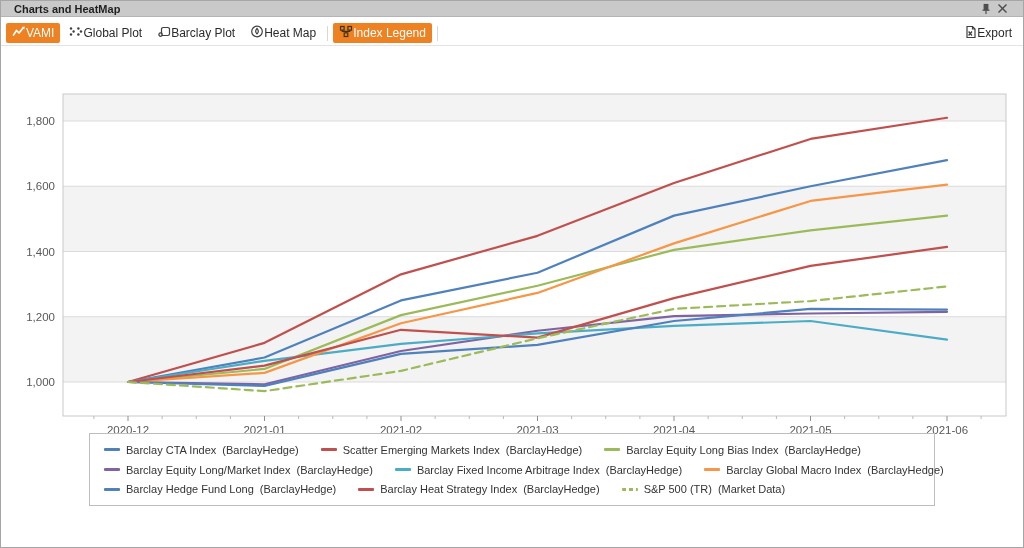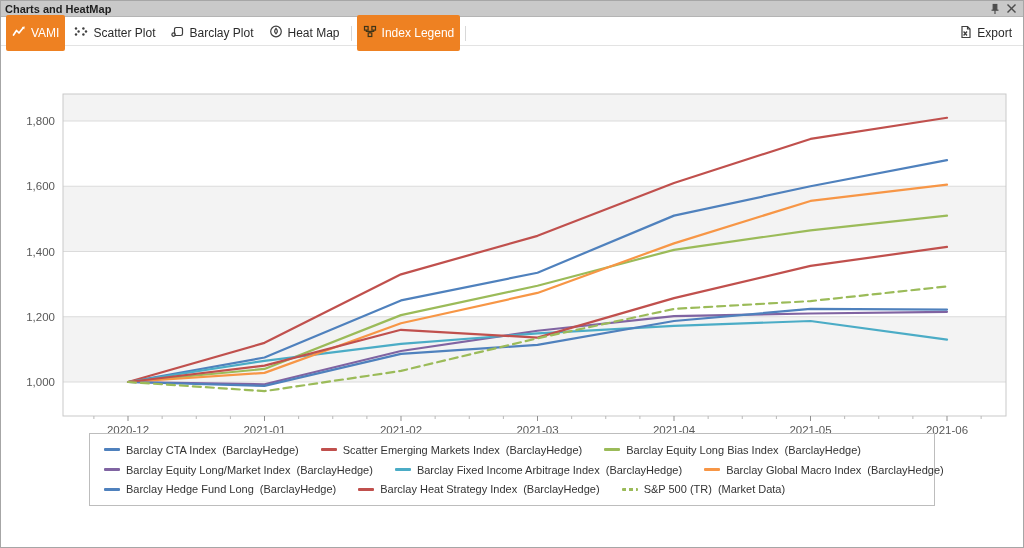--- a/index.html
+++ b/index.html
@@ -4,32 +4,32 @@
 <style>
   html,body{margin:0;padding:0;background:#e9e9e9;}
   .window{
     position:relative;width:1024px;height:548px;box-sizing:border-box;
     background:#fff;border:1px solid #a6a6a6;overflow:hidden;
     font-family:"Liberation Sans","DejaVu Sans",sans-serif;
   }
   .titlebar{
     position:absolute;top:0;left:0;right:0;height:16px;background:#c9c9c9;
     border-bottom:1px solid #b4b4b4;display:flex;align-items:center;
-    padding:0 4px;box-sizing:border-box;z-index:3;
+    padding:0 13px;box-sizing:border-box;z-index:3;
   }
   .titlebar .title{font-size:11px;font-weight:bold;color:#1f1f1f;}
   .titlebar .spacer{flex:1;}
   .tb-ico{display:inline-flex;align-items:center;justify-content:center;width:16px;height:16px;cursor:pointer;}
   .toolbar{
     position:absolute;top:20px;left:0;right:0;height:25px;background:#ffffff;
     border-bottom:1px solid #e3e3e3;display:flex;align-items:center;
     padding:0 5px;box-sizing:border-box;gap:3px;z-index:3;
   }
   .tbtn{
-    display:inline-flex;align-items:center;gap:5px;height:36px;padding:0 6px;
+    display:inline-flex;align-items:center;height:20px;padding:0 6px;
     font-size:12px;color:#2b2b2b;border-radius:2px;cursor:pointer;white-space:nowrap;
   }
   .tbtn.active{color:#ffffff;}
   .tsep{width:1px;height:15px;background:#d8d8d8;margin:0 2px;}
   .export{margin-left:auto;}
   .chartsvg{position:absolute;left:0;top:0;width:1024px;height:548px;z-index:1;}
   .chartsvg text{font-family:"Liberation Sans","DejaVu Sans",sans-serif;}
   .legend{
     position:absolute;left:88px;top:432px;width:846px;height:73px;background:#fff;
     border:1px solid #bdbdbd;box-sizing:border-box;display:flex;flex-direction:column;
@@ -84,21 +84,21 @@
           <g fill="#3f3f3f">
             <circle cx="2" cy="3.5" r="1.2"></circle>
               <circle cx="4.6" cy="6.5" r="1.2"></circle>
               <circle cx="2" cy="9.5" r="1.2"></circle>
             <circle cx="9.4" cy="3.5" r="1.2"></circle>
               <circle cx="12" cy="6.5" r="1.2"></circle>
               <circle cx="9.4" cy="9.5" r="1.2"></circle>
           </g>
         </svg>
       </span>
-      <span>Scatter Plot</span>
+      <span>Global Plot</span>
     </div>
 
     <div class="tbtn">
       <span>
         <svg width="14" height="13" viewBox="0 0 14 13" fill="none" stroke="#3f3f3f" stroke-width="1.2">
           <path d="M4.5,9.5 V4.2 a1.7,1.7 0 0 1 1.7,-1.7 h4.6 a1.7,1.7 0 0 1 1.7,1.7 v4.6 a1.7,1.7 0 0 1 -1.7,1.7 h-6.3"></path>
           <circle cx="3.6" cy="9.6" r="1.7"></circle>
         </svg>
       </span>
       <span>Barclay Plot</span>

